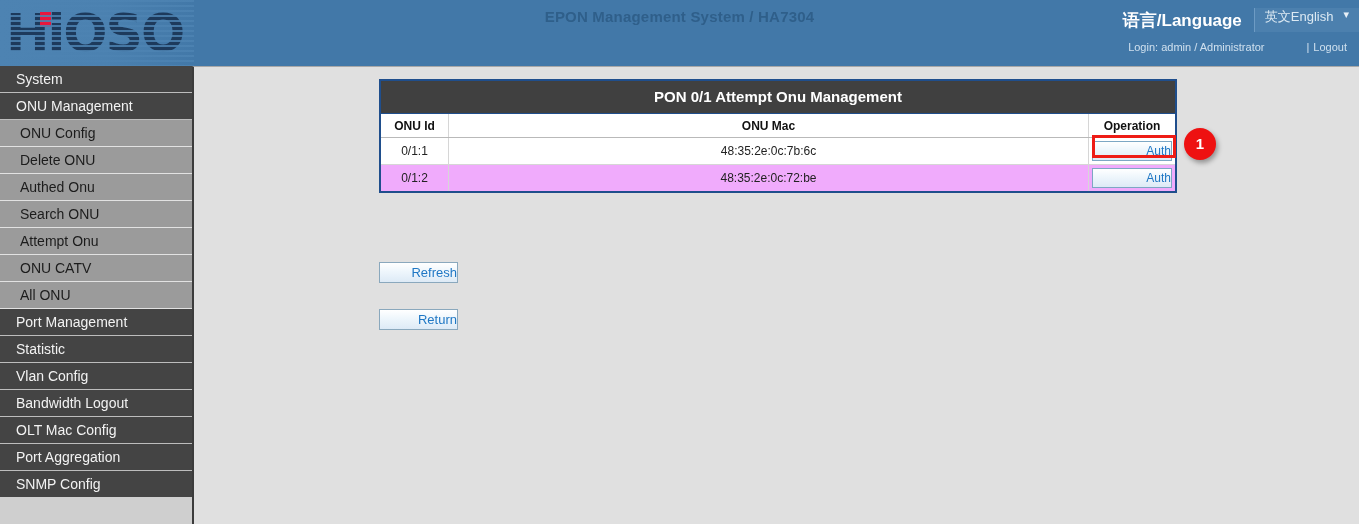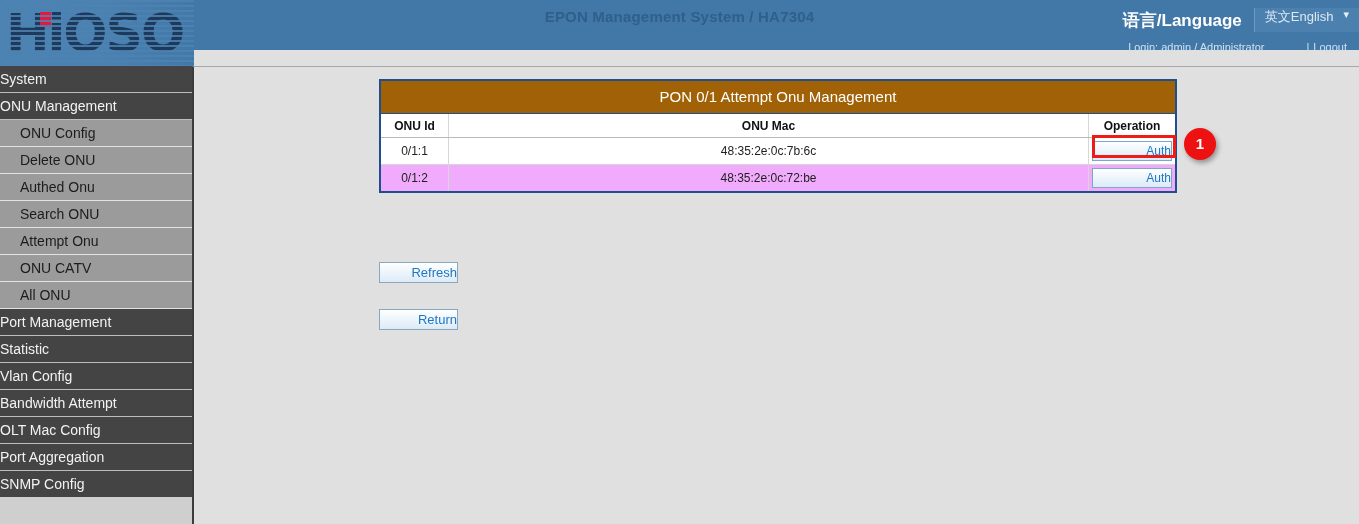--- a/index.html
+++ b/index.html
@@ -13,21 +13,21 @@
     background: #e0e0e0;
     font-family: "Liberation Sans", sans-serif;
     font-size: 13px;
     color: #222;
   }
 
   
   #header {
     position: absolute;
     left: 0; top: 0;
-    width: 1359px; height: 50px;
+    width: 1359px; height: 66px;
     background: #4278a8;
   }
   #logo-area {
     position: absolute;
     left: 0; top: 0;
     width: 194px; height: 66px;
     background: linear-gradient(90deg, #4d83b2 0%, #4b81b0 55%, #4278a8 100%);
     overflow: hidden;
   }
   #logo-wordmark {
@@ -114,21 +114,21 @@
     position: absolute;
     left: 0; top: 66px;
     width: 192px;
     height: 431px;
     background: #cfcfcf;
   }
   .menu-item {
     position: relative;
     height: 26px;
     line-height: 26px;
-    padding-left: 0px;
+    padding-left: 16px;
     border-bottom: 1px solid #e6e6e6;
     box-sizing: border-box;
     white-space: nowrap;
     overflow: hidden;
   }
   .menu-item.top {
     background: #444444;
     color: #f2f2f2;
     font-size: 14px;
     height: 27px;
@@ -168,24 +168,24 @@
     left: 185px;
     top: 12px;
     width: 798px;
     border: 2px solid #1f4e8c;
     box-sizing: border-box;
     background: #ffffff;
   }
   #panel-title {
     height: 32px;
     line-height: 32px;
-    background: #a16207;
+    background: #404040;
     color: #ffffff;
     font-size: 15px;
-    font-weight: normal;
+    font-weight: bold;
     text-align: center;
     border-bottom: 1px solid #1f4e8c;
   }
   table#onu-table {
     width: 100%;
     border-collapse: collapse;
     font-size: 12px;
   }
   table#onu-table th {
     background: #ffffff;
@@ -306,21 +306,21 @@
   <div class="menu-item sub">ONU Config</div>
   <div class="menu-item sub">Delete ONU</div>
   <div class="menu-item sub">Authed Onu</div>
   <div class="menu-item sub">Search ONU</div>
   <div class="menu-item sub">Attempt Onu</div>
   <div class="menu-item sub">ONU CATV</div>
   <div class="menu-item sub">All ONU</div>
   <div class="menu-item top">Port Management</div>
   <div class="menu-item top">Statistic</div>
   <div class="menu-item top">Vlan Config</div>
-  <div class="menu-item top">Bandwidth Attempt</div>
+  <div class="menu-item top">Bandwidth Logout</div>
   <div class="menu-item top">OLT Mac Config</div>
   <div class="menu-item top">Port Aggregation</div>
   <div class="menu-item top">SNMP Config</div>
 
 </div>
 <div id="sidebar-filler"></div>
 
 <div id="content">
 
   <div id="panel">

